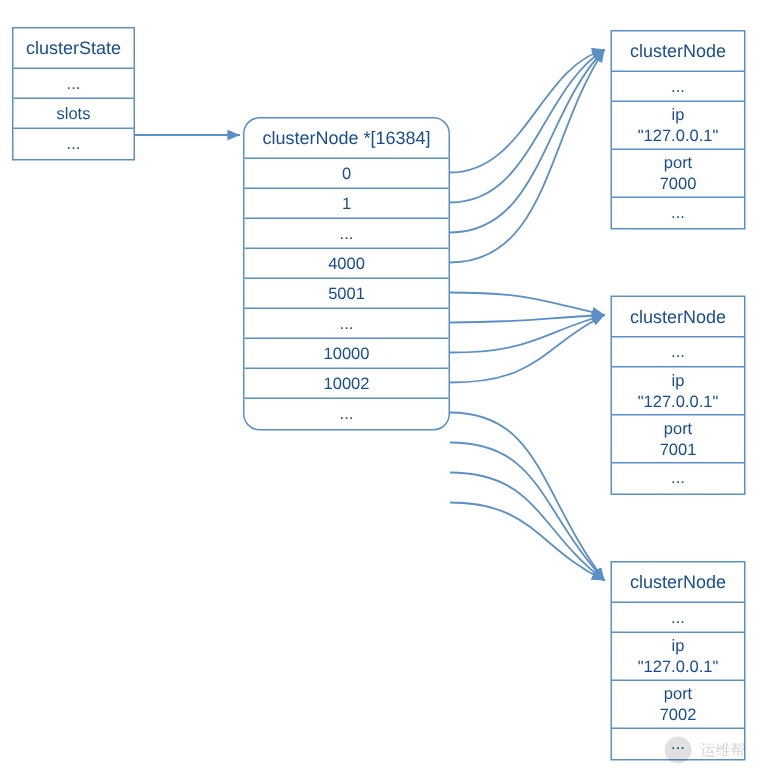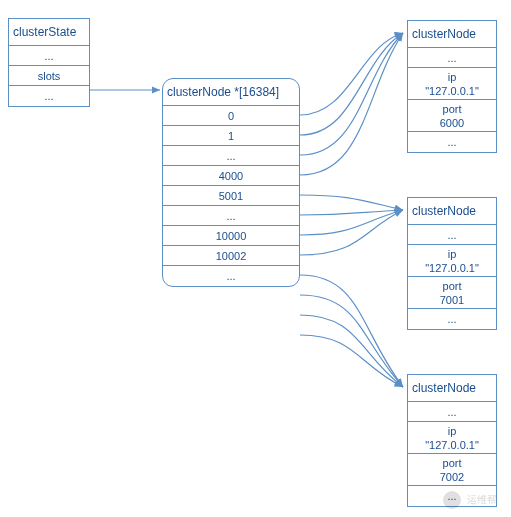--- a/index.html
+++ b/index.html
@@ -14,21 +14,21 @@
     position: relative;
     overflow: hidden;
   }
   .box {
     position: absolute;
     border: 1px solid #5b8fc7;
     box-sizing: border-box;
     background: #ffffff;
   }
   .header {
-    text-align: left;
+    text-align: center;
     padding: 6px 4px;
     border-bottom: 1px solid #5b8fc7;
     box-sizing: border-box;
     white-space: nowrap;
   }
   .cell {
     text-align: center;
     height: 20px;
     line-height: 20px;
     border-bottom: 1px solid #5b8fc7;
@@ -91,21 +91,21 @@
 
 <div class="box" style="left:407px; top:20px; width:90px;">
   <div class="header">clusterNode</div>
   <div class="cell">...</div>
   <div class="cell two-line">
     <div>ip</div>
       <div>"127.0.0.1"</div>
   </div>
   <div class="cell two-line">
     <div>port</div>
-      <div>6000</div>
+      <div>7000</div>
   </div>
   <div class="cell">...</div>
 </div>
 
 <div class="box" style="left:407px; top:197px; width:90px;">
   <div class="header">clusterNode</div>
   <div class="cell">...</div>
   <div class="cell two-line">
     <div>ip</div>
       <div>"127.0.0.1"</div>

